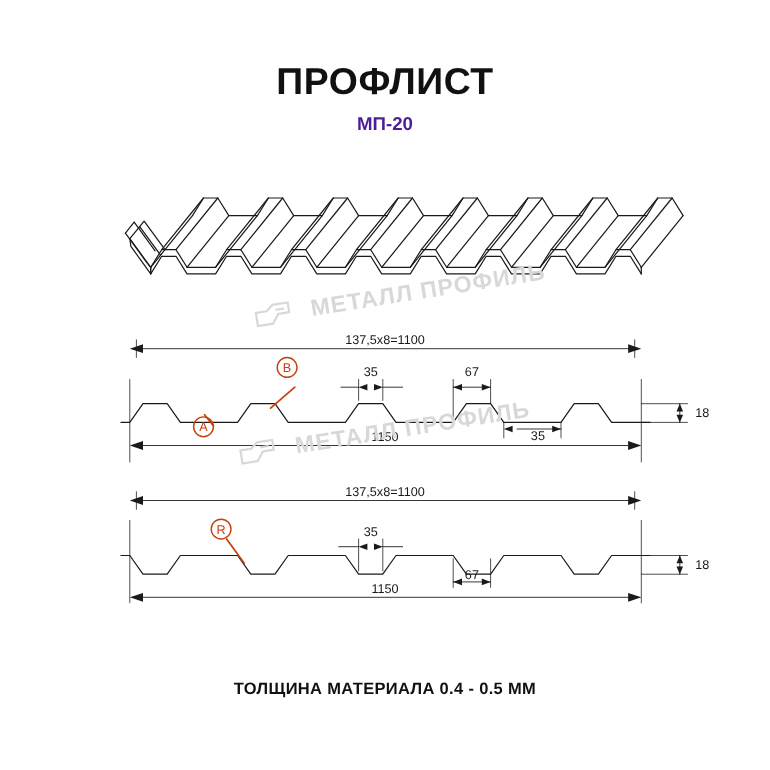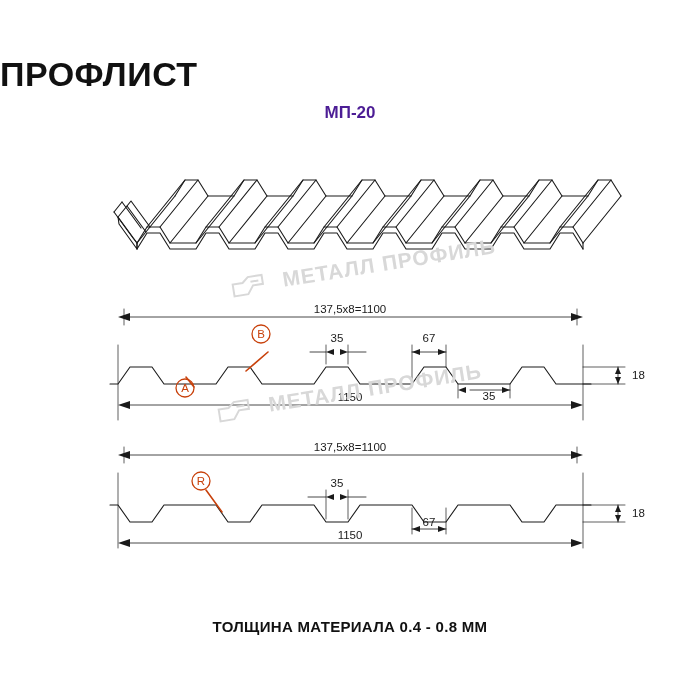--- a/index.html
+++ b/index.html
@@ -18,20 +18,21 @@
   .page {
     position: relative;
     width: 700px;
     height: 700px;
   }
   .title {
     position: absolute;
     top: 55px;
     left: 0;
     width: 700px;
+    text-align: center;
     font-size: 34px;
     font-weight: bold;
     letter-spacing: 0.5px;
     color: #111111;
   }
   .subtitle {
     position: absolute;
     top: 103px;
     left: 0;
     width: 700px;
@@ -284,15 +285,15 @@
 
   <div class="wm wm2">
     <span class="wm-logo">
       <svg width="46" height="26" viewBox="0 0 46 26" fill="none" stroke="#d8d8d8" stroke-width="2">
         <path d="M4,21 L4,9 L14,9 L20,4 L34,4 L34,13 L24,13 L18,21 Z"></path>
         <path d="M22,9 L30,9"></path>
       </svg>
     </span><span class="wm-text">МЕТАЛЛ ПРОФИЛЬ</span>
   </div>
 
-  <div class="footer">ТОЛЩИНА МАТЕРИАЛА 0.4 - 0.8 ММ</div>
+  <div class="footer">ТОЛЩИНА МАТЕРИАЛА 0.4 - 0.5 ММ</div>
 
 </div>
 
 </body></html>

